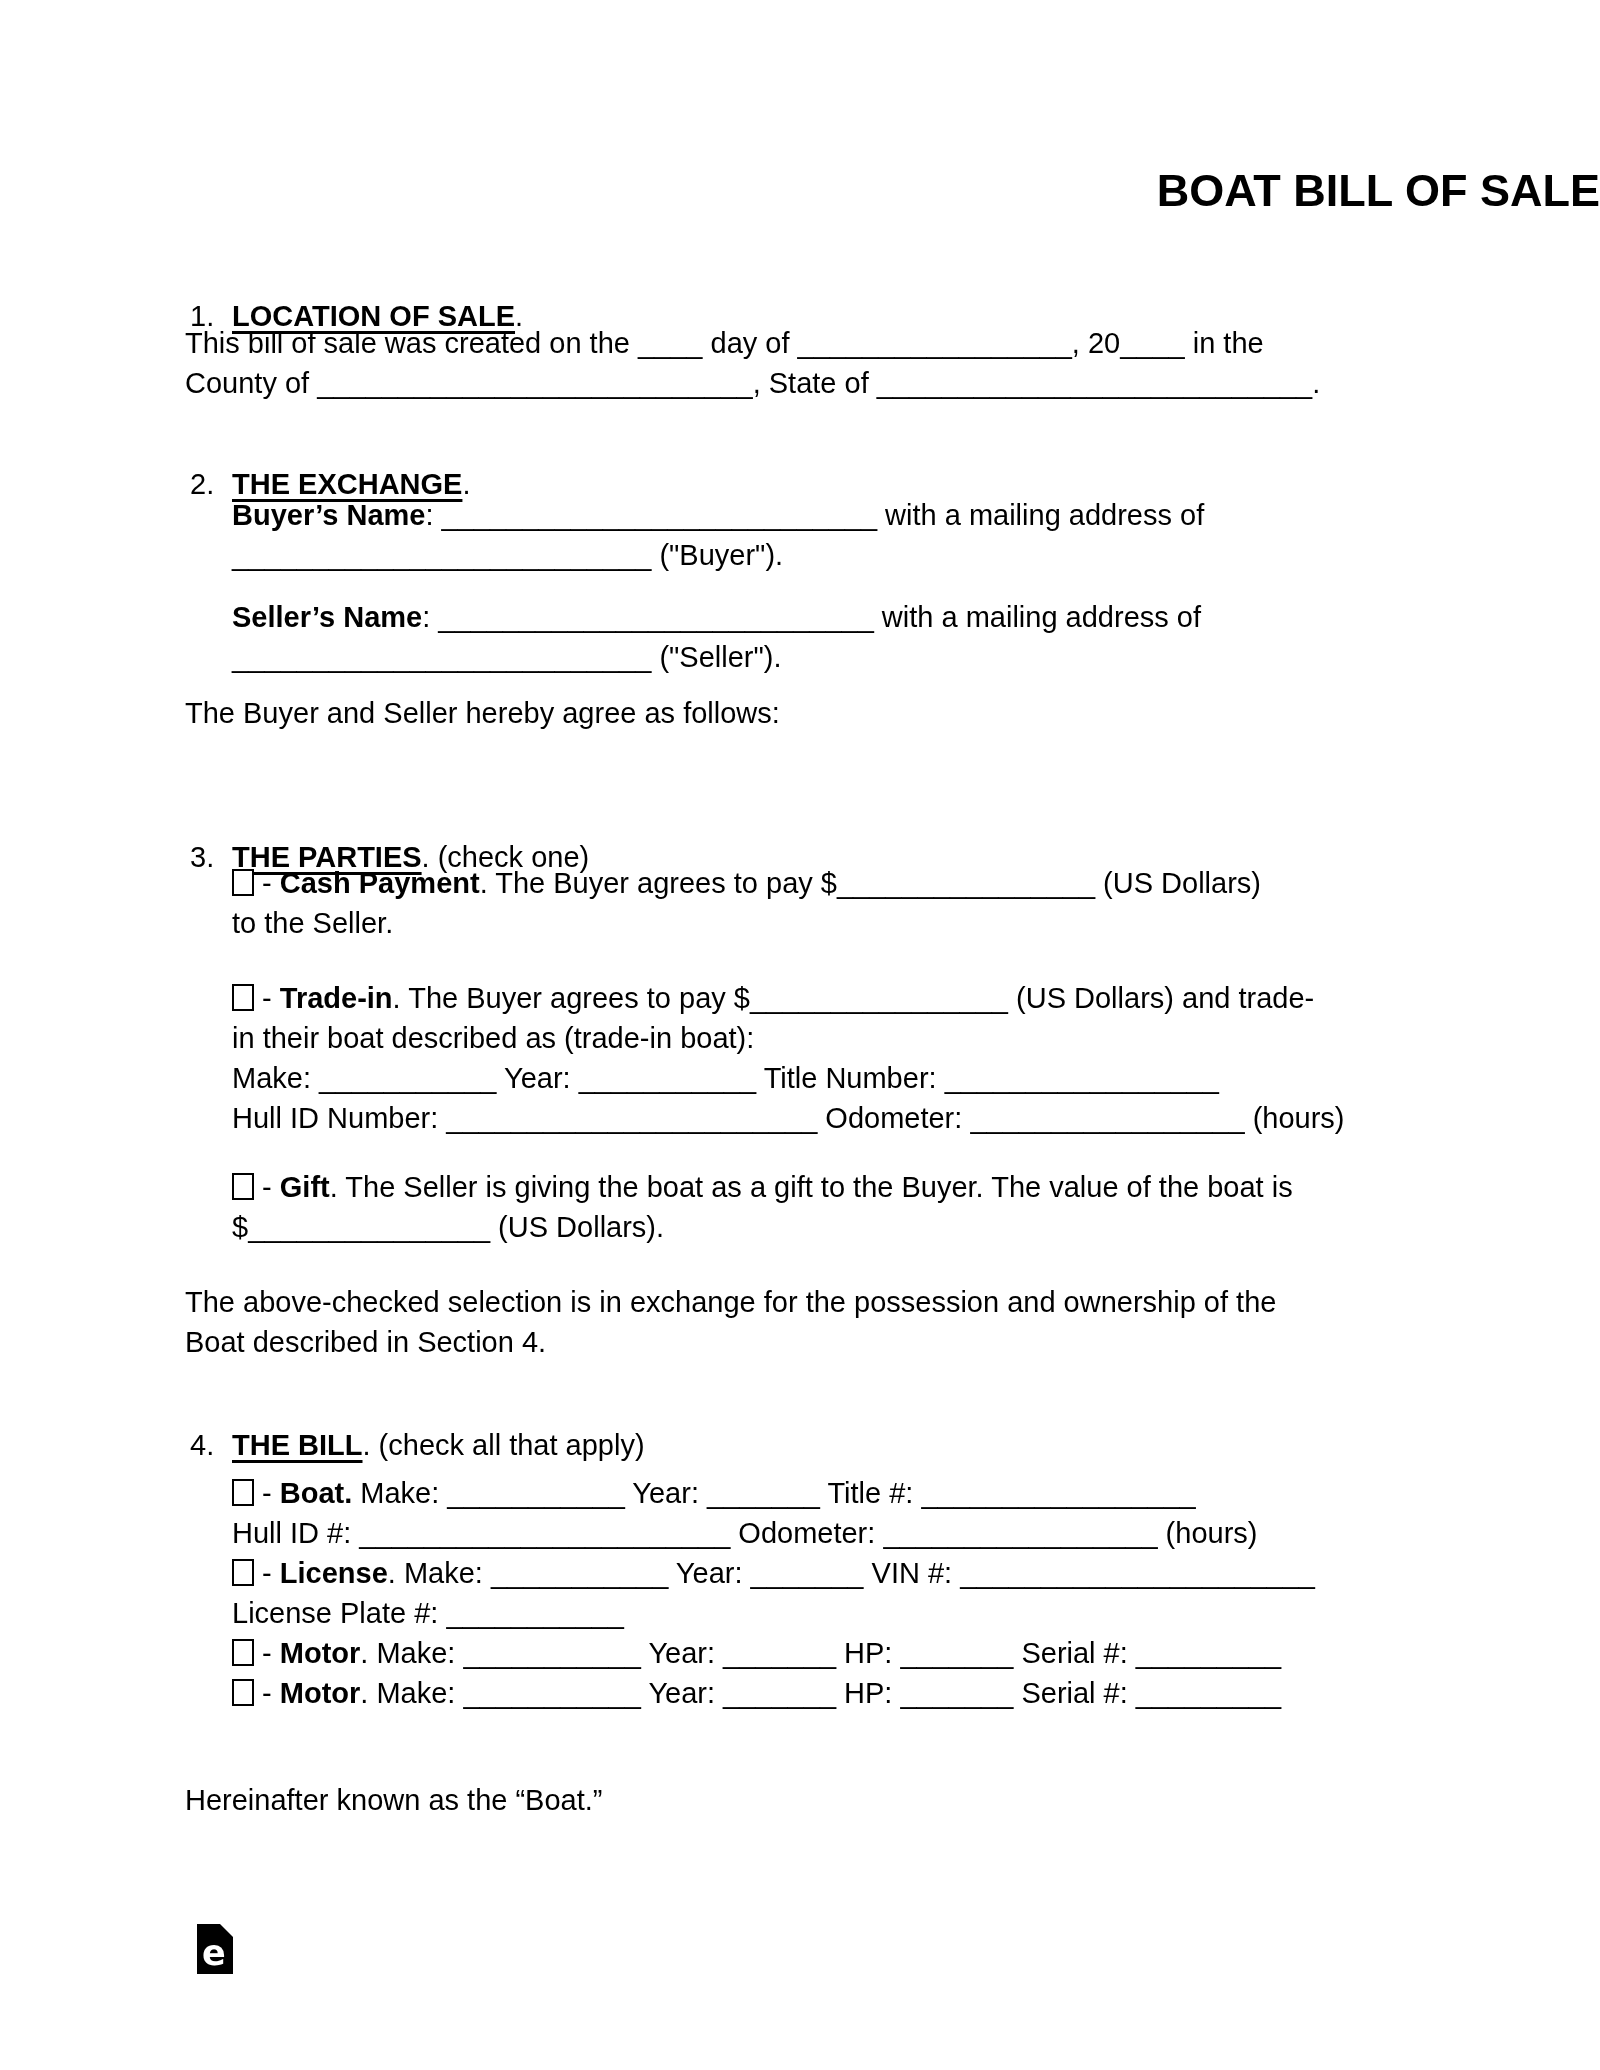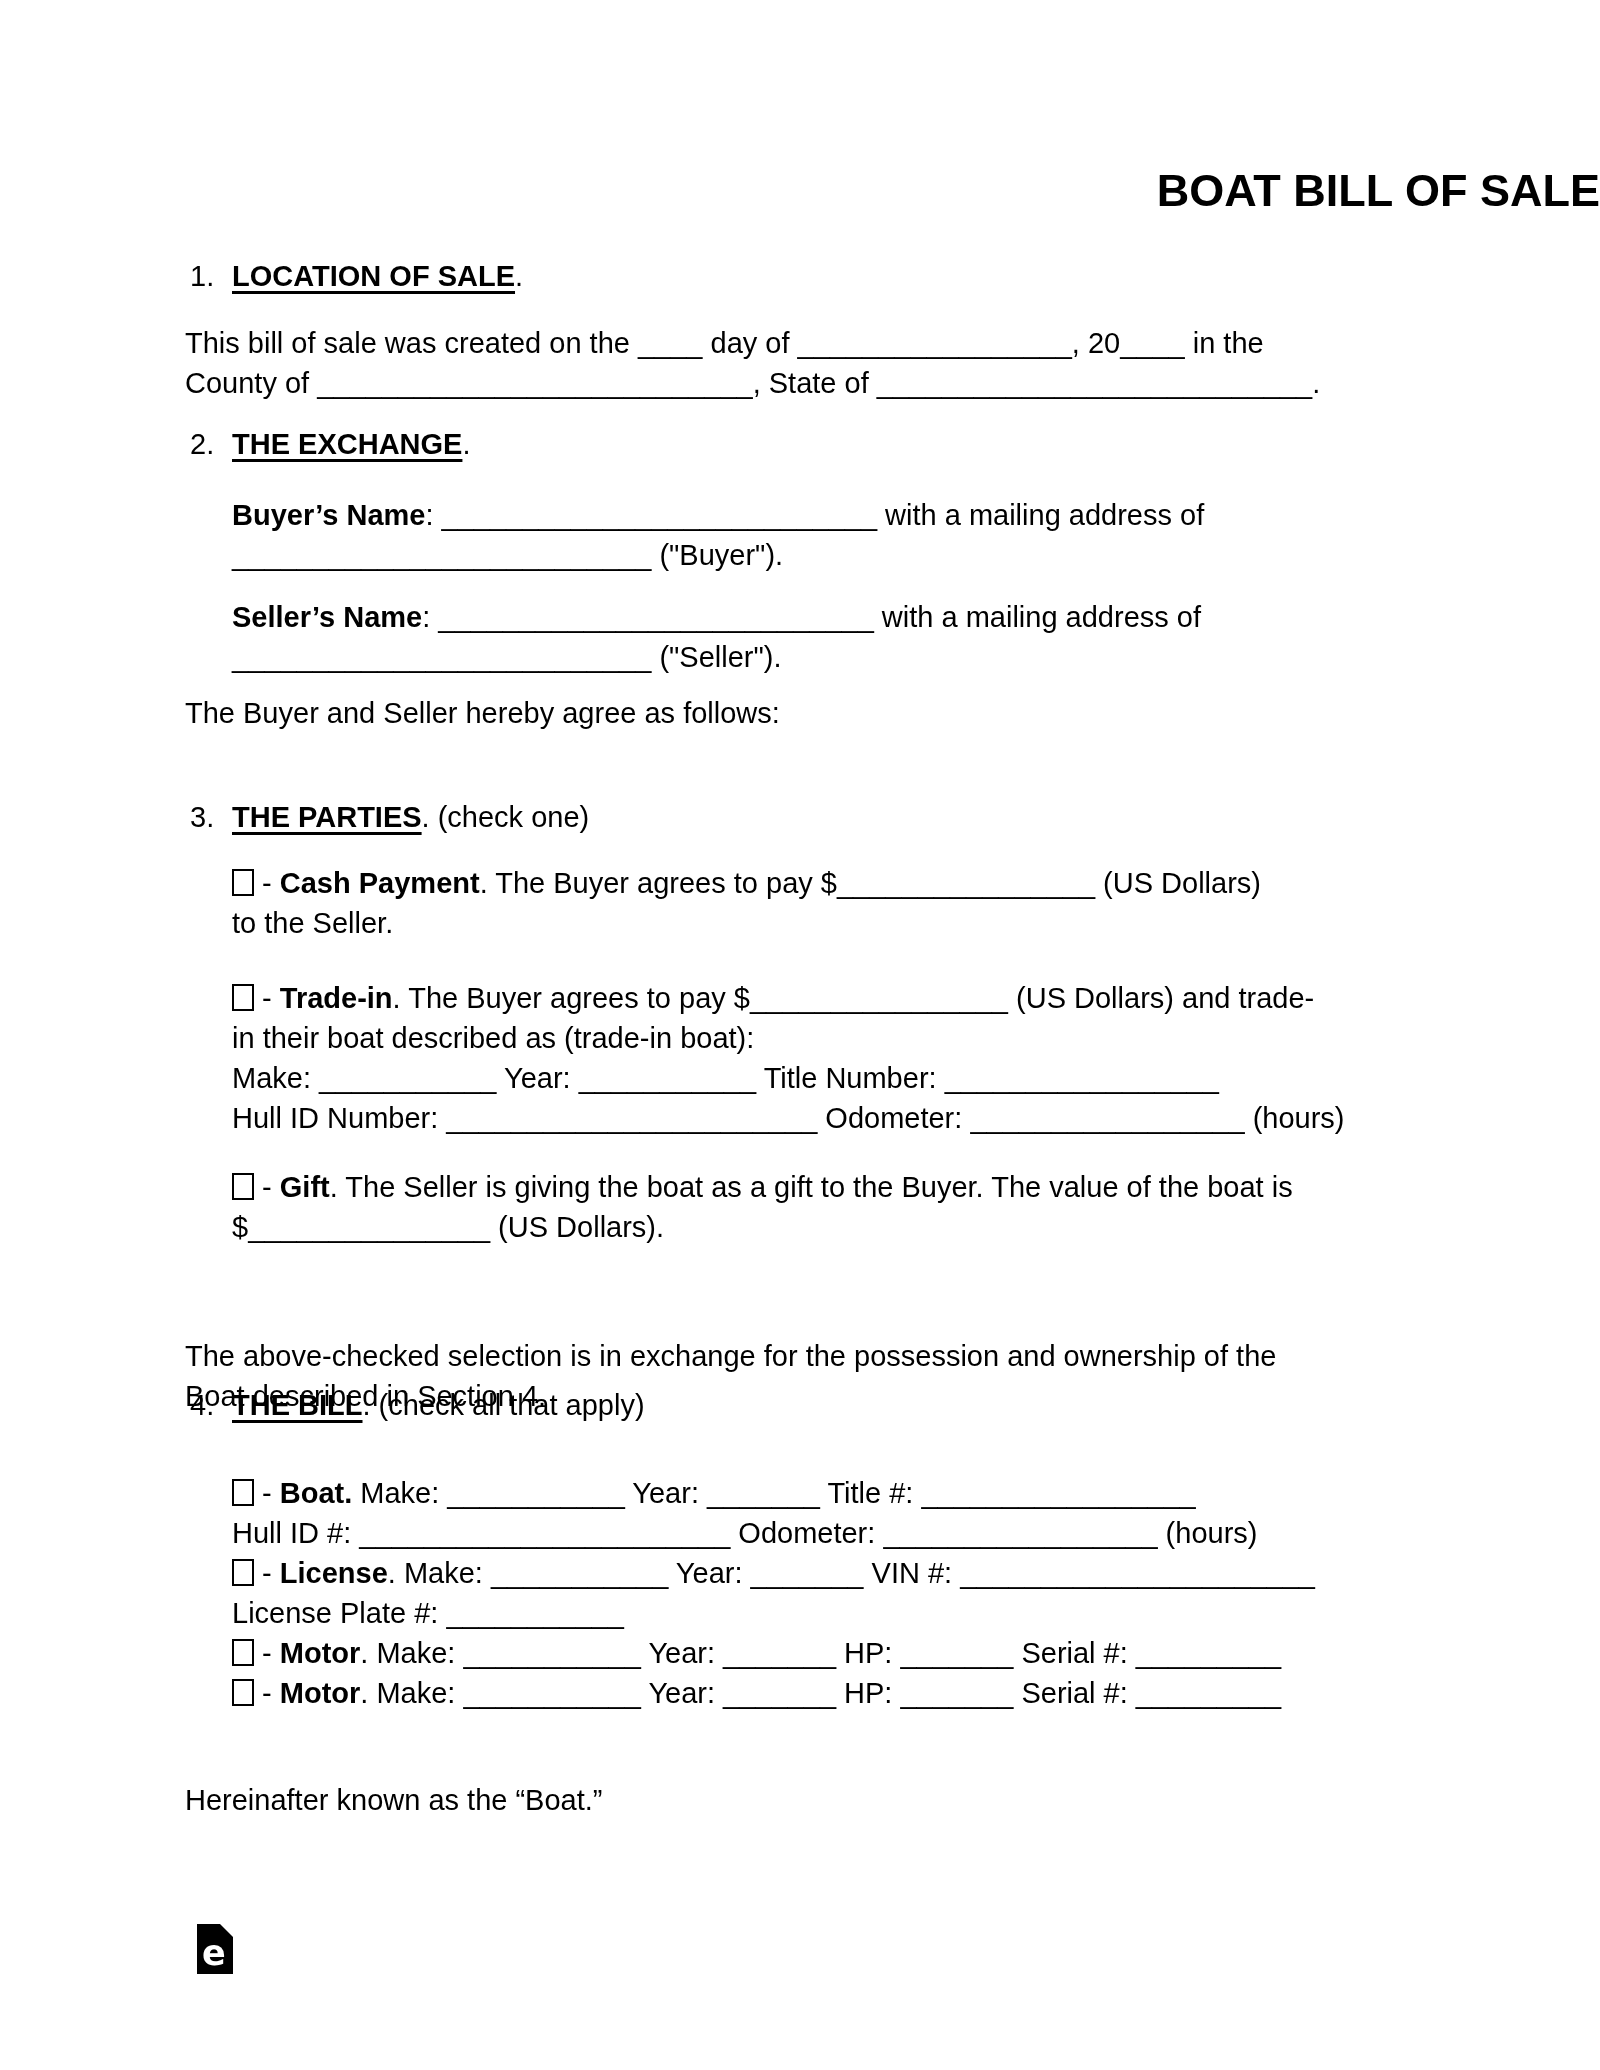--- a/index.html
+++ b/index.html
@@ -18,21 +18,21 @@
   .line { white-space:nowrap; }
   .doc-title {
     position:absolute;
     top:166px; left:0;
     width:100%;
     text-align:right;
     font-weight:bold;
     font-size:45px;
     line-height:50px;
   }
-  .header { left:190px; }
+  .header { left:190px;margin-top:40px; }
   .num { display:inline-block; width:42px; }
   .head {
     font-weight:bold;
     text-decoration:underline;
     text-decoration-thickness:2.5px;
     text-underline-offset:5px;
   }
   b { font-weight:bold; }
   .cb {
     display:inline-block;
@@ -107,21 +107,21 @@
     <div class="line">in their boat described as (trade-in boat):</div>
     <div class="line">Make: ___________ Year: ___________ Title Number: _________________</div>
     <div class="line">Hull ID Number: _______________________ Odometer: _________________ (hours)</div>
   </div>
 
   <div class="block indent" style="top:1167px">
     <div class="line"><span class="cb"></span><span> - </span><b>Gift</b><span>. The Seller is giving the boat as a gift to the Buyer. The value of the boat is</span></div>
     <div class="line">$_______________ (US Dollars).</div>
   </div>
 
-  <div class="block" style="top:1336px">
+  <div class="block" style="top:1282px">
     <div class="line">The above-checked selection is in exchange for the possession and ownership of the</div>
     <div class="line">Boat described in Section 4.</div>
   </div>
 
   <div class="block header" style="top:1385px"><span class="num">4.</span><span class="head">THE BILL</span><span>. (check all that apply)</span></div>
 
   <div class="block indent" style="top:1473px">
     <div class="line"><span class="cb"></span><span> - </span><b>Boat.</b><span> Make: ___________ Year: _______ Title #: _________________</span></div>
     <div class="line">Hull ID #: _______________________ Odometer: _________________ (hours)</div>
     <div class="line"><span class="cb"></span><span> - </span><b>License</b><span>. Make: ___________ Year: _______ VIN #: ______________________</span></div>

